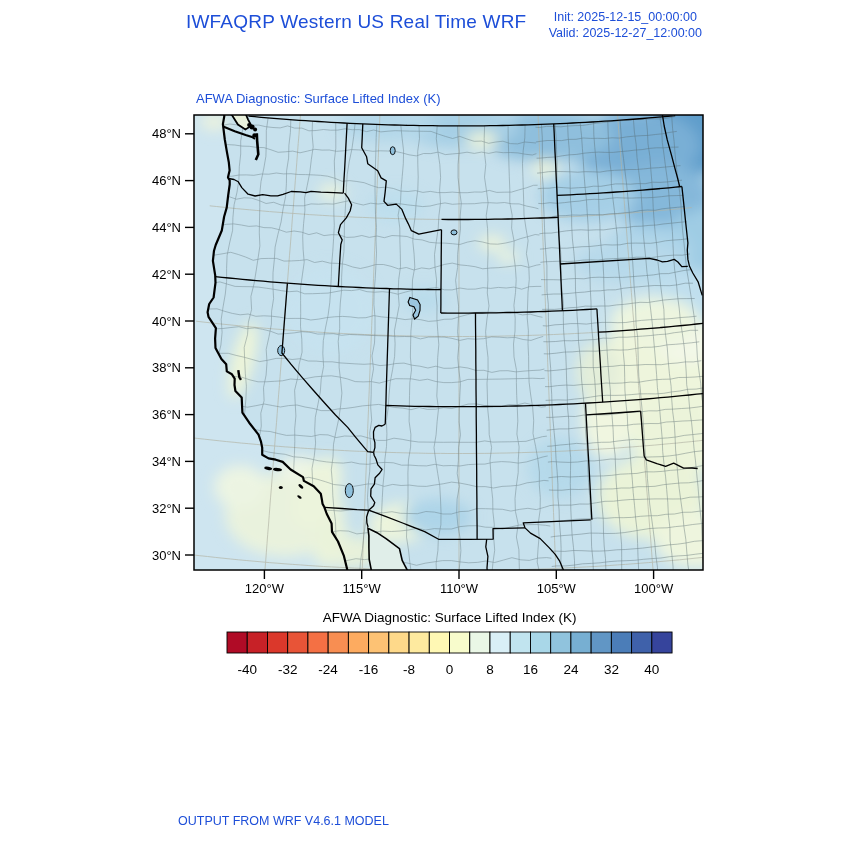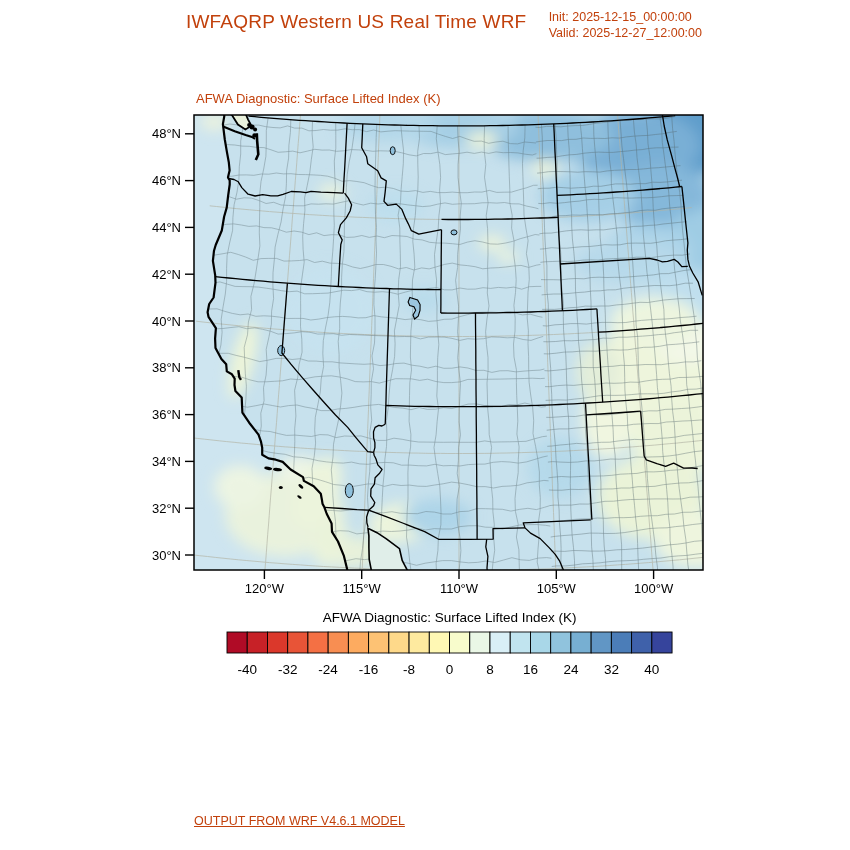--- a/index.html
+++ b/index.html
@@ -1,21 +1,21 @@
 <!DOCTYPE html>
 <html><head>
 <meta charset="utf-8">
 <style>
   html,body{margin:0;padding:0;background:#ffffff;}
   .page{position:relative;width:850px;height:850px;background:#ffffff;
-        font-family:"Liberation Sans","DejaVu Sans",sans-serif;color:#c2410c;overflow:hidden;}
+        font-family:"Liberation Sans","DejaVu Sans",sans-serif;color:#1d4ed8;overflow:hidden;}
   .main-title{position:absolute;left:186px;top:11px;font-size:19px;letter-spacing:.2px;}
-  .times{position:absolute;right:148px;top:10px;text-align:left;font-size:12.5px;line-height:15.5px;}
+  .times{position:absolute;right:148px;top:10px;text-align:center;font-size:12.5px;line-height:15.5px;}
   .field-title{position:absolute;left:196px;top:91px;font-size:13px;}
-  .footer{position:absolute;left:194px;top:814px;font-size:12.5px;line-height:15px;text-decoration:underline;}
+  .footer{position:absolute;left:178px;top:814px;font-size:12.5px;line-height:15px;}
   svg#plot{position:absolute;left:0;top:0;}
   text{font-family:"Liberation Sans","DejaVu Sans",sans-serif;fill:#000;}
 </style>
 </head>
 <body>
 
 <div class="page">
   <div class="main-title">IWFAQRP Western US Real Time WRF</div>
   <div class="times">
     <div>Init: 2025-12-15_00:00:00</div>

